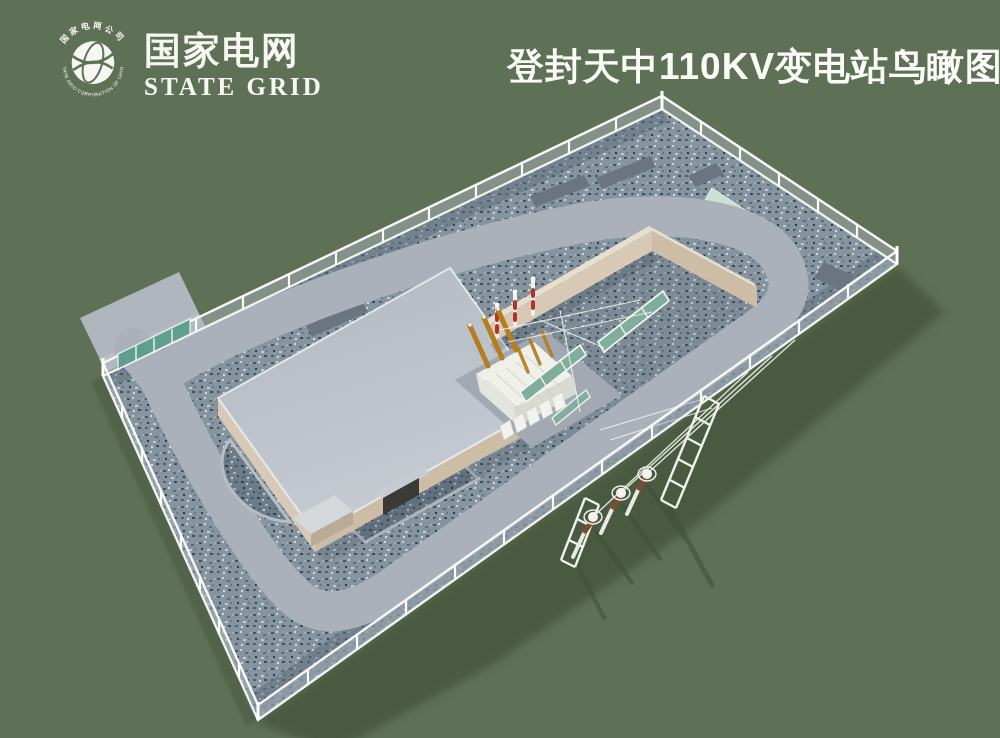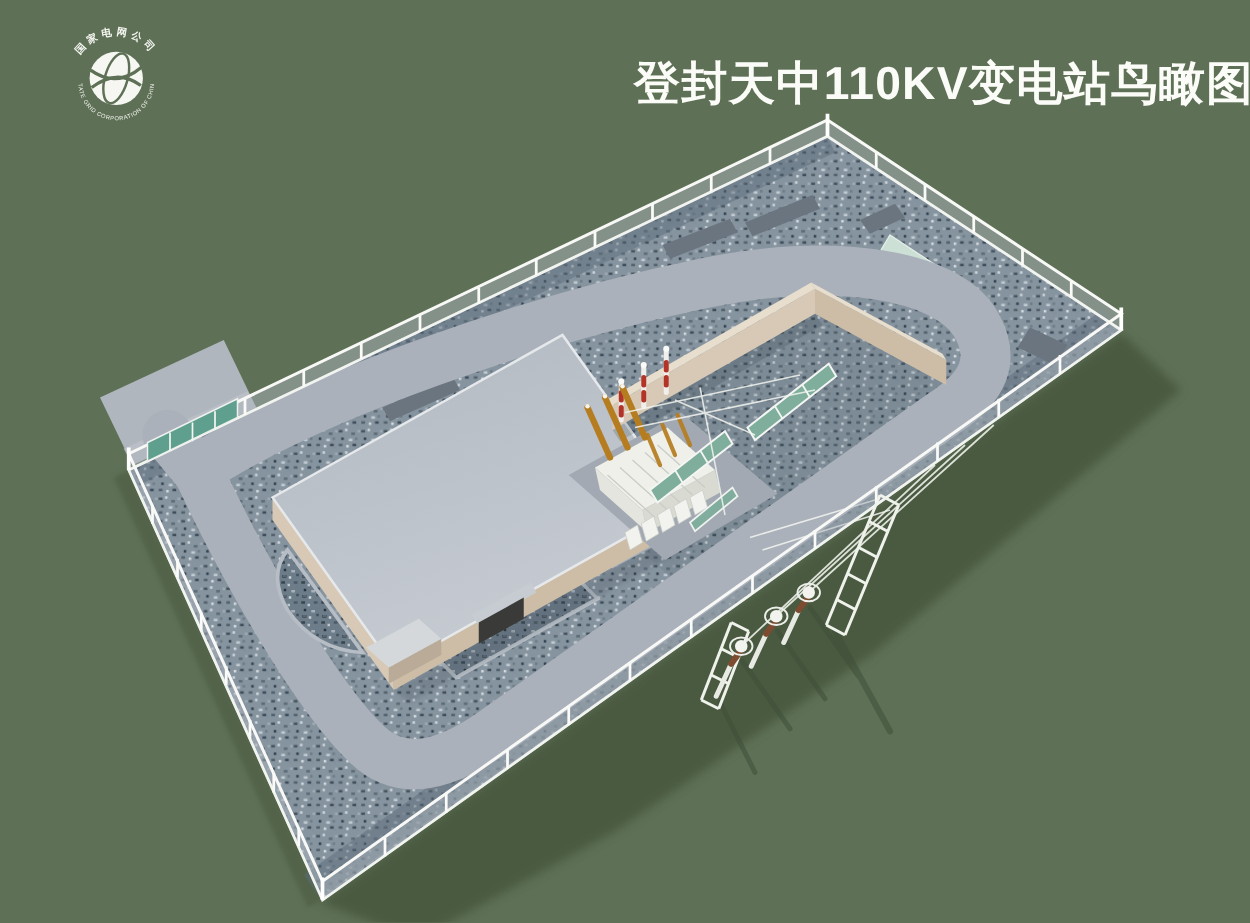--- a/index.html
+++ b/index.html
@@ -329,17 +329,21 @@
         <text fill="var(--logo,#f6f7f2)" font-size="5.6" letter-spacing="0.6">
           <textPath href="#rimBottom" startOffset="50%" text-anchor="middle">STATE GRID CORPORATION OF CHINA</textPath>
         </text>
         <g>
           <circle cx="50" cy="52" r="26" fill="var(--logo,#f6f7f2)"></circle>
           <path d="M 25 44 Q 50 62 75 41" fill="none" stroke="var(--bg,#5e7156)" stroke-width="3.2"></path>
           <path d="M 26 61 Q 51 42 74 59" fill="none" stroke="var(--bg,#5e7156)" stroke-width="3.2"></path>
           <ellipse cx="50" cy="52" rx="11" ry="25" fill="none" stroke="var(--bg,#5e7156)" stroke-width="2.4" transform="rotate(16 50 52)"></ellipse>
         </g>
       </svg>
+      <div class="logo-text">
+        <div class="logo-cn">国家电网</div>
+        <div class="logo-en">STATE GRID</div>
+      </div>
     </div>
     <h1 class="title">登封天中110KV变电站鸟瞰图</h1>
   </div>
 
 </div>
 
 </body></html>

